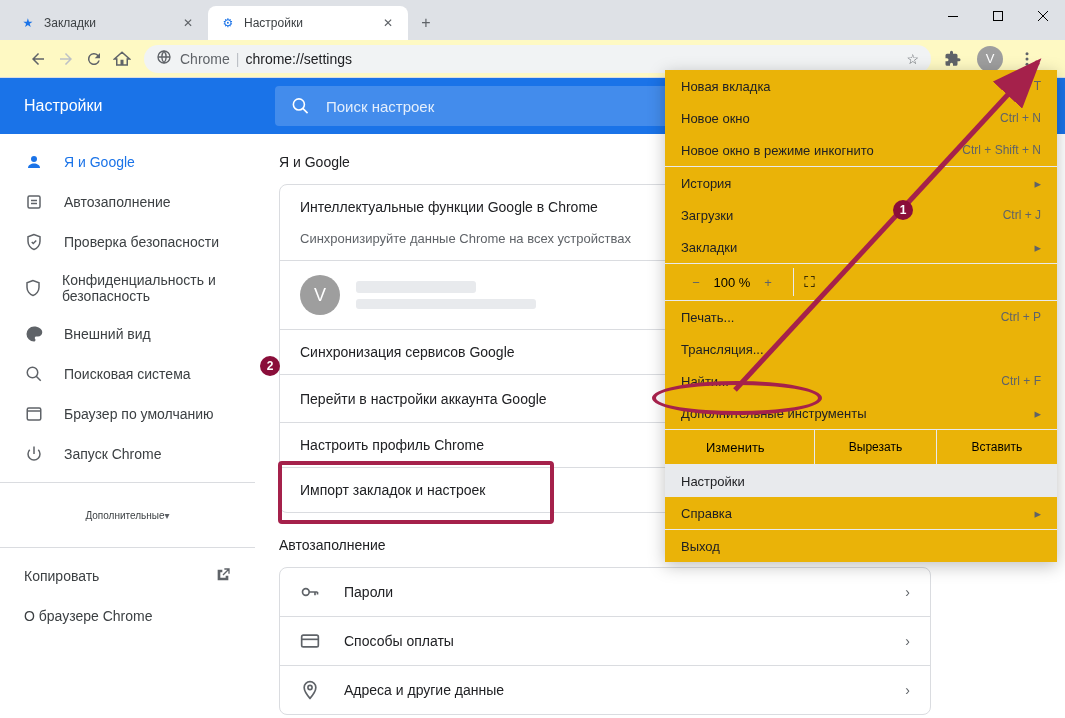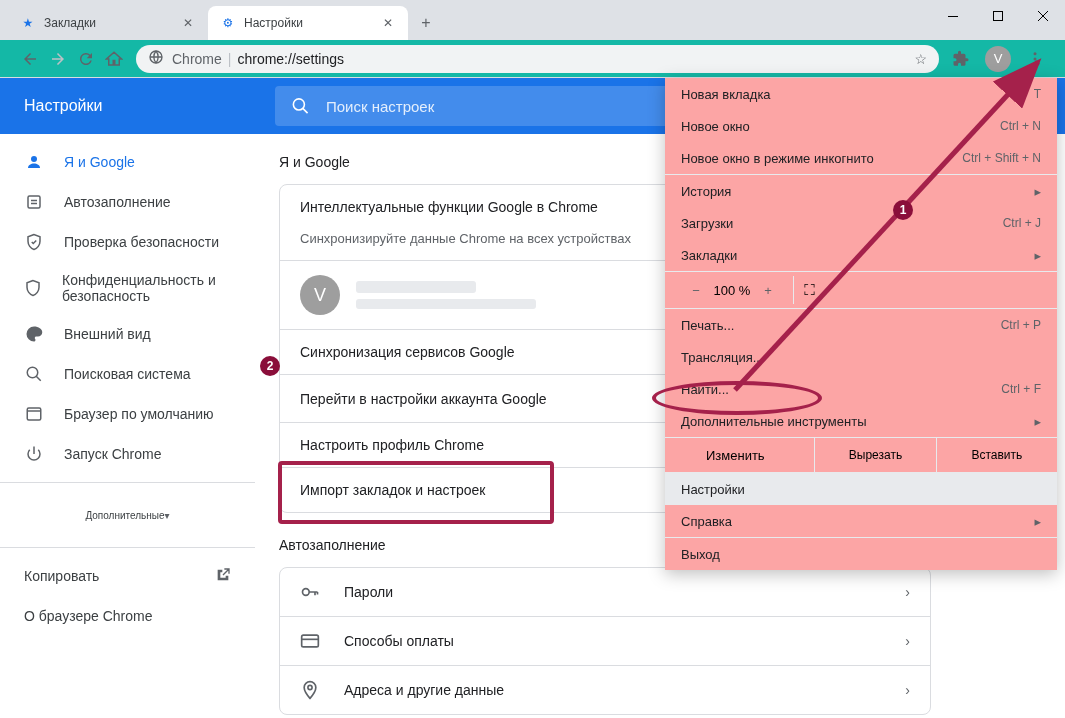--- a/index.html
+++ b/index.html
@@ -11,21 +11,21 @@
     
     
     .tab-strip { height: 40px; background: #dee1e6; display: flex; align-items: flex-end; padding-left: 8px; padding-top: 8px; }
     .tab { height: 34px; background: #dee1e6; border-radius: 8px 8px 0 0; display: flex; align-items: center; padding: 0 12px; font-size: 12px; color: #3c4043; min-width: 200px; position: relative; cursor: pointer; }
     .tab.active { background: #fff; }
     .tab .favicon { width: 16px; height: 16px; margin-right: 8px; display: flex; align-items: center; justify-content: center; }
     .tab .close { margin-left: auto; width: 16px; height: 16px; display: flex; align-items: center; justify-content: center; color: #5f6368; }
     .new-tab { width: 28px; height: 28px; display: flex; align-items: center; justify-content: center; color: #5f6368; cursor: pointer; margin-left: 4px; margin-bottom: 3px; }
     
     
-    .toolbar { height: 38px; background: #14b8a6; display: flex; align-items: center; padding: 0 16px; border-bottom: 1px solid #dadce0; }
+    .toolbar { height: 38px; background: #fef9c3; display: flex; align-items: center; padding: 0 24px; border-bottom: 1px solid #dadce0; }
     .nav-btn { width: 28px; height: 28px; display: flex; align-items: center; justify-content: center; color: #5f6368; cursor: pointer; }
     .nav-btn.disabled { color: #bdc1c6; }
     .address-bar { flex: 1; height: 28px; background: #f1f3f4; border-radius: 14px; display: flex; align-items: center; padding: 0 12px; margin: 0 8px; font-size: 14px; color: #5f6368; }
     .address-bar .url-icon { margin-right: 8px; }
     .address-bar .pipe { margin: 0 6px; color: #bdc1c6; }
     .address-bar .star { margin-left: auto; color: #5f6368; }
     .right-icons { display: flex; align-items: center; gap: 10px; }
     .avatar-small { width: 26px; height: 26px; border-radius: 50%; background: #9e9e9e; color: #fff; display: flex; align-items: center; justify-content: center; font-size: 13px; }
     .menu-btn { width: 28px; height: 28px; display: flex; align-items: center; justify-content: center; color: #5f6368; cursor: pointer; }
     
@@ -63,21 +63,21 @@
     .card-row .arrow { margin-left: auto; color: #5f6368; }
     .card-row .icon-left { margin-right: 24px; color: #5f6368; width: 20px; display: flex; justify-content: center; }
     .avatar-big { width: 40px; height: 40px; border-radius: 50%; background: #9e9e9e; color: #fff; display: flex; align-items: center; justify-content: center; font-size: 18px; margin-right: 16px; flex-shrink: 0; }
     .blur-line { background: #e8eaed; border-radius: 3px; }
     
     .highlight-box { position: absolute; border: 4px solid #a5214b; border-radius: 4px; pointer-events: none; z-index: 5; }
     .badge { position: absolute; width: 20px; height: 20px; border-radius: 50%; background: #8a0e3a; color: #fff; display: flex; align-items: center; justify-content: center; font-size: 12px; font-weight: bold; z-index: 20; }
     .highlight-oval { position: absolute; border: 4px solid #a5214b; border-radius: 50%; pointer-events: none; z-index: 20; }
     
     
-    .chrome-menu { position: absolute; top: 78px; right: 8px; width: 392px; background: #fca5a5; box-shadow: 0 4px 16px rgba(0,0,0,0.25); z-index: 10; font-size: 13px; }
+    .chrome-menu { position: absolute; top: 70px; right: 8px; width: 392px; background: #eab308; box-shadow: 0 4px 16px rgba(0,0,0,0.25); z-index: 10; font-size: 13px; }
     .menu-row { height: 32px; display: flex; align-items: center; padding: 0 16px; color: #202124; cursor: pointer; }
     .menu-row.hover { background: #e8eaed; }
     .menu-row .label { flex: 1; }
     .menu-row .shortcut { color: #5f6368; font-size: 12px; }
     .menu-row .submenu-arrow { color: #5f6368; }
     .menu-divider { height: 1px; background: #e8eaed; }
     .zoom-row { height: 36px; display: flex; align-items: center; padding: 0 16px; }
     .zoom-row .label { flex: 1; }
     .zoom-row .zbtn { width: 30px; text-align: center; color: #5f6368; cursor: pointer; }
     .fullscreen-box { width: 32px; height: 28px; border-left: 1px solid #e8eaed; margin-left: 10px; display: flex; align-items: center; justify-content: center; cursor: pointer; font-size: 15px;}

